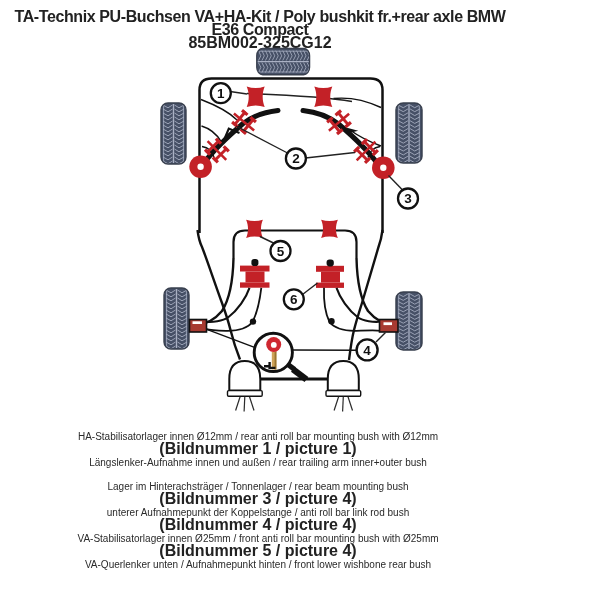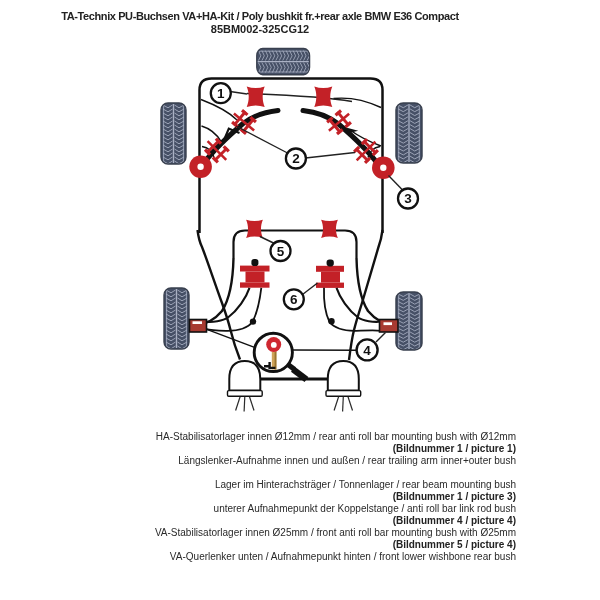--- a/index.html
+++ b/index.html
@@ -1,22 +1,22 @@
 <!DOCTYPE html>
 <html><head>
 <meta charset="utf-8">
 <style>
   html,body{margin:0;padding:0;background:#fff;}
   body{width:600px;height:600px;position:relative;overflow:hidden;
        font-family:"Liberation Sans", sans-serif;}
   .hdr{position:absolute;top:10px;left:0;width:520px;text-align:center;
-       font-size:11px;font-weight:bold;color:#222;line-height:13px;}
-  .btxt{position:absolute;top:431px;left:0;width:516px;text-align:right;
+       font-size:16px;font-weight:bold;color:#222;line-height:13px;}
+  .btxt{position:absolute;top:431px;left:0;width:516px;text-align:center;
         font-size:10px;color:#2a2a2a;line-height:12px;}
-  .btxt b{color:#222;font-size:10px;}
+  .btxt b{color:#222;font-size:16px;}
   svg{position:absolute;top:0;left:0;}
 </style>
 </head>
 <body>
 <div class="hdr"><span style="letter-spacing:-0.4px">TA-Technix PU-Buchsen VA+HA-Kit / Poly bushkit fr.+rear axle BMW E36 Compact</span><br>85BM002-325CG12</div>
 
 <svg width="600" height="600" viewBox="0 0 600 600">
 <defs>
   <clipPath id="tvclip">
         <rect x="0" y="0" width="25" height="61" rx="7"></rect>
@@ -203,19 +203,19 @@
   <text x="293.8" y="304.1">6</text>
 </g>
 </svg>
 
 <div class="btxt">
 HA-Stabilisatorlager innen Ø12mm / rear anti roll bar mounting bush with Ø12mm<br>
 <b>(Bildnummer 1 / picture 1)</b><br>
 Längslenker-Aufnahme innen und außen / rear trailing arm inner+outer bush<br>
 <br>
 Lager im Hinterachsträger / Tonnenlager / rear beam mounting bush<br>
-<b>(Bildnummer 1 / picture 3)</b><br>
+<b>(Bildnummer 3 / picture 4)</b><br>
 unterer Aufnahmepunkt der Koppelstange / anti roll bar link rod bush<br>
 <b>(Bildnummer 4 / picture 4)</b><br>
 VA-Stabilisatorlager innen Ø25mm / front anti roll bar mounting bush with Ø25mm<br>
 <b>(Bildnummer 5 / picture 4)</b><br>
 VA-Querlenker unten / Aufnahmepunkt hinten / front lower wishbone rear bush<br>
 </div>
 
 </body></html>

